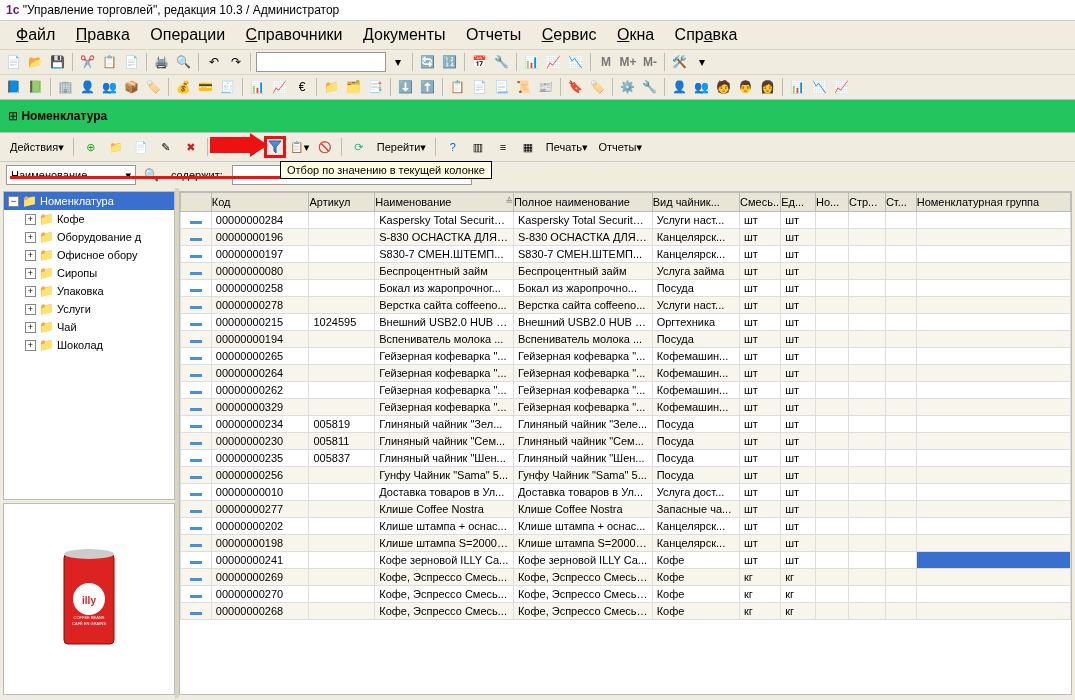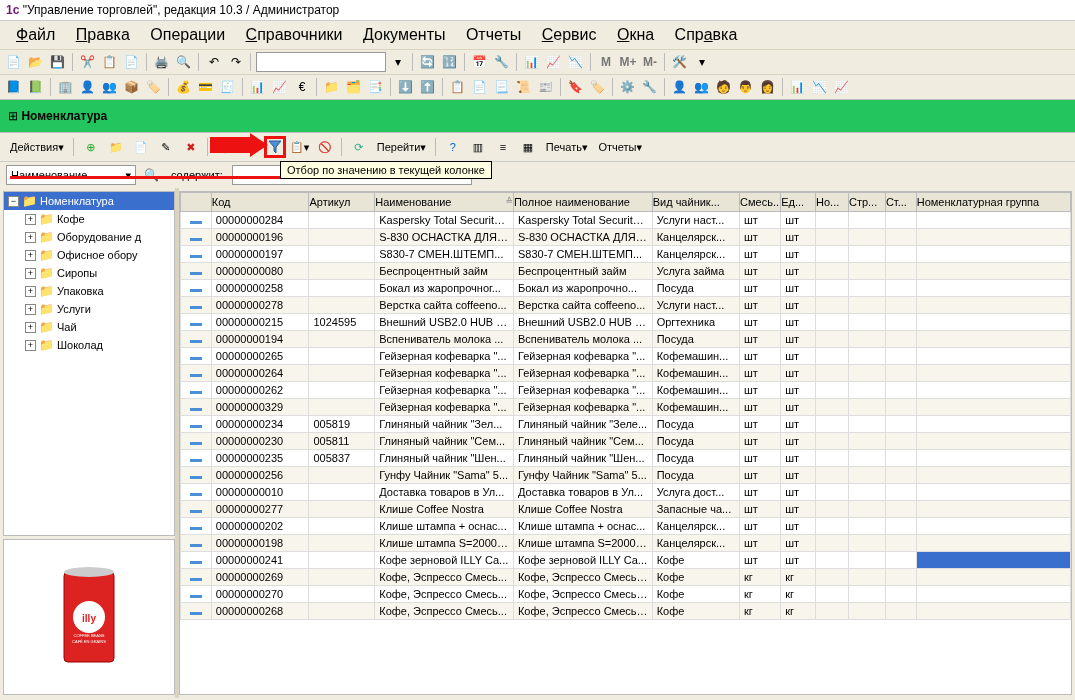--- a/index.html
+++ b/index.html
@@ -24,21 +24,21 @@
   .filter-input { border: 1px solid #999; background: #fff; height: 20px; width: 240px; padding: 0 4px; }
   .red-underline { position: absolute; height: 3px; background: #e11; left: 10px; width: 470px; top: 176px; }
   .content { display: flex; height: 510px; }
   .tree { width: 172px; background: #fff; border: 1px solid #bbb; margin: 3px 0 3px 3px; overflow: auto; position: relative; }
   .tree-item { display: flex; align-items: center; padding: 2px 4px; gap: 3px; cursor: pointer; white-space: nowrap; }
   .tree-item.selected { background: #3b6fce; color: #fff; }
   .tree-toggle { width: 11px; height: 11px; border: 1px solid #888; display: inline-flex; align-items: center; justify-content: center; font-size: 9px; line-height: 1; background: #fff; color: #000; }
   .tree-indent { width: 14px; display: inline-block; }
   .folder-icon { color: #e6b800; font-size: 12px; }
   .splitter { width: 4px; background: #d8d4c0; cursor: col-resize; }
-  .preview { width: 172px; height: 156px; background: #fff; border: 1px solid #bbb; margin: 0 0 3px 3px; display: flex; align-items: center; justify-content: center; }
+  .preview { width: 172px; height: 192px; background: #fff; border: 1px solid #bbb; margin: 0 0 3px 3px; display: flex; align-items: center; justify-content: center; }
   .left-col { display: flex; flex-direction: column; }
   .grid { flex: 1; background: #fff; border: 1px solid #bbb; margin: 3px 3px 3px 0; overflow: auto; }
   table { border-collapse: collapse; width: 100%; table-layout: fixed; }
   th { background: #e8e5d6; border: 1px solid #bbb; padding: 3px 0; text-align: left; font-weight: normal; font-size: 11px; position: sticky; top: 0; white-space: nowrap; overflow: hidden; }
   td { border: 1px solid #ddd; padding: 2px 4px; font-size: 11px; white-space: nowrap; overflow: hidden; text-overflow: ellipsis; }
   tr:nth-child(even) td { background: #f7f5ec; }
   .row-icon { width: 12px; height: 3px; background: #4a90d9; display: inline-block; }
   .cell-sel { background: #3b6fce !important; }
   .sort-ind { float: right; color: #888; font-size: 9px; }
   .txt-label { padding: 0 3px; }

